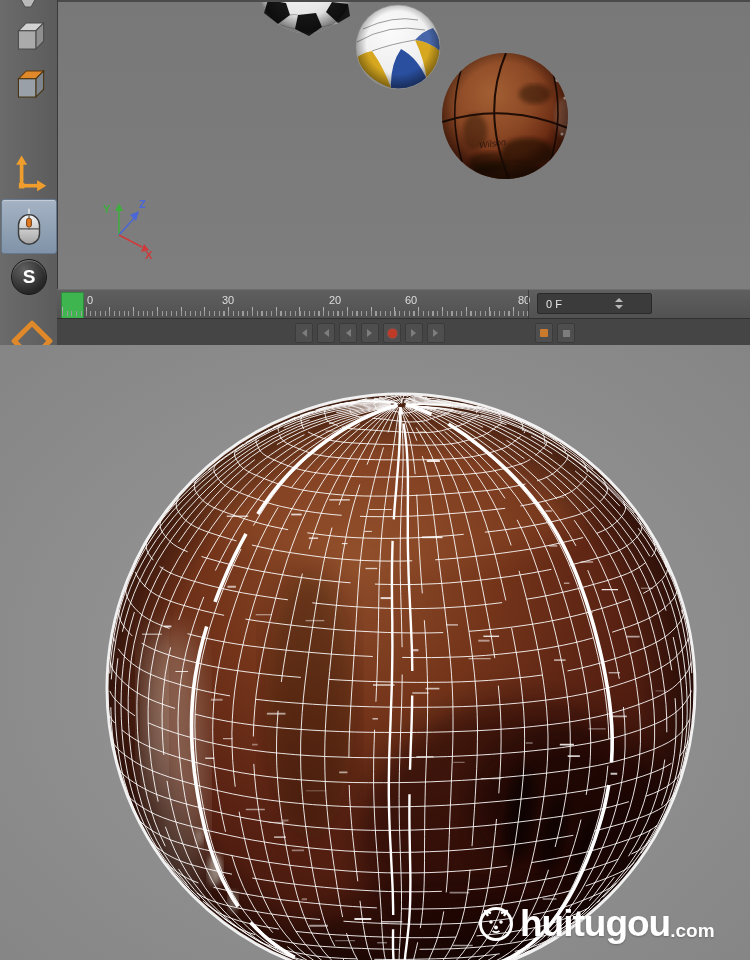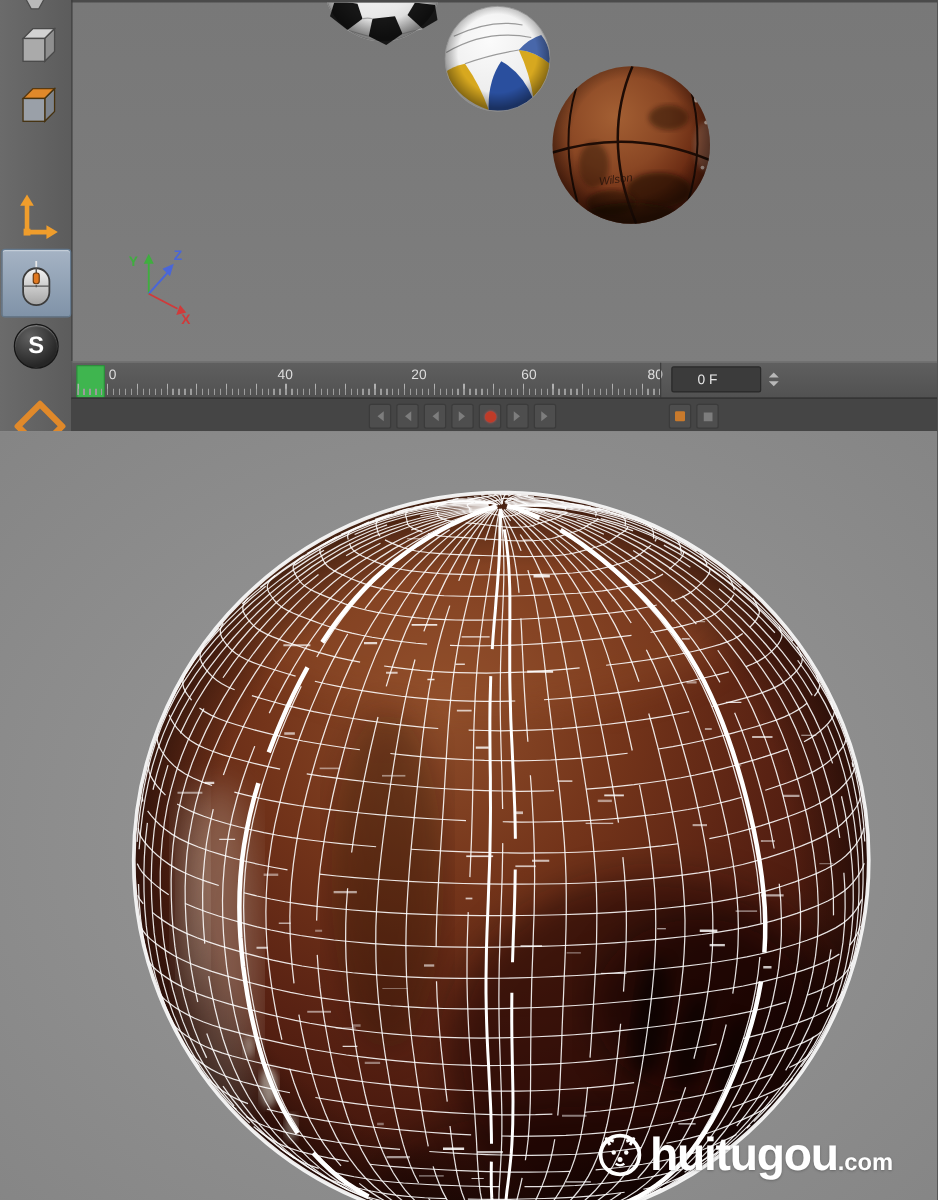--- a/index.html
+++ b/index.html
@@ -14,21 +14,21 @@
   .tool-selected{position:absolute;left:1px;top:199px;width:54px;height:53px;background:linear-gradient(#a5b3c4,#8093a8);border:1px solid #64798e;border-radius:3px;box-shadow:inset 0 1px 0 rgba(255,255,255,.35);display:flex;align-items:center;justify-content:center;}
   .s-sphere{position:absolute;left:11px;top:259px;width:34px;height:34px;border-radius:50%;background:radial-gradient(circle at 35% 28%,#606060,#262626 72%);border:1px solid #161616;box-shadow:inset 0 1px 1px rgba(255,255,255,.3);color:#fff;font-weight:bold;font-size:19px;display:flex;align-items:center;justify-content:center;}
   .diamond{position:absolute;left:17px;top:326px;width:20px;height:20px;border:5px solid #e0892a;border-radius:2px;transform:rotate(45deg);background:transparent;}
   
   #ruler{position:absolute;left:57px;top:289px;width:693px;height:29px;background:linear-gradient(#5f5f5f,#515151);border-top:1px solid #6e6e6e;border-bottom:1px solid #2f2f2f;overflow:hidden;}
   #playhead{position:absolute;left:4px;top:2px;width:21px;height:25px;background:#3fb54f;border:1px solid #2d8c3c;border-radius:1px;}
   .tick-label{position:absolute;top:4px;font-size:11px;color:#dedede;}
   #minor-ticks{position:absolute;left:5px;top:21px;width:466px;height:5px;background:repeating-linear-gradient(to right,#9c9c9c 0,#9c9c9c 1px,transparent 1px,transparent 4.75px);}
   #major-ticks{position:absolute;left:5px;top:17px;width:466px;height:9px;background:repeating-linear-gradient(to right,#b0b0b0 0,#b0b0b0 1px,transparent 1px,transparent 23.75px);}
   #ruler-sep{position:absolute;left:471px;top:0;width:1px;height:29px;background:#3e3e3e;}
-  #frame-field{position:absolute;left:480px;top:3px;width:72px;height:21px;background:#3b3b3b;border:1px solid #292929;border-radius:2px;color:#e6e6e6;font-size:11px;line-height:21px;padding-left:20px;box-sizing:border-box;}
+  #frame-field{position:absolute;left:480px;top:3px;width:115px;height:21px;background:#3b3b3b;border:1px solid #292929;border-radius:2px;color:#e6e6e6;font-size:11px;line-height:21px;padding-left:8px;box-sizing:border-box;}
   #frame-spinner{position:absolute;left:556px;top:5px;width:12px;height:17px;display:flex;flex-direction:column;align-items:center;justify-content:center;gap:3px;}
   .spin-up{width:0;height:0;border-left:4px solid transparent;border-right:4px solid transparent;border-bottom:4px solid #b8b8b8;}
   .spin-down{width:0;height:0;border-left:4px solid transparent;border-right:4px solid transparent;border-top:4px solid #b8b8b8;}
   
   #transport{position:absolute;left:57px;top:318px;width:693px;height:27px;background:#454545;border-top:1px solid #303030;}
   .ticon{position:absolute;top:4px;width:16px;height:18px;background:#4e4e4e;border:1px solid #3b3b3b;border-radius:2px;display:flex;align-items:center;justify-content:center;}
   .tri-l{width:0;height:0;border:4px solid transparent;border-right:5px solid #7d7d7d;margin-left:-3px;}
   .tri-r{width:0;height:0;border:4px solid transparent;border-left:5px solid #7d7d7d;margin-right:-3px;}
   .sq{width:7px;height:7px;background:#7d7d7d;}
   .rec{width:9px;height:9px;border-radius:50%;background:#bf3b28;box-shadow:0 0 2px #d55;}
@@ -193,23 +193,23 @@
       <div class="s-sphere">
         <span>S</span>
       </div>
 
       <div class="diamond"></div>
     </div>
 
     <div id="ruler">
       <div id="playhead"></div>
       <span class="tick-label" style="left:30px">0</span>
-      <span class="tick-label" style="left:165px">40</span>
+      <span class="tick-label" style="left:165px">30</span>
       <span class="tick-label" style="left:272px">20</span>
-      <span class="tick-label" style="left:360px">60</span>
+      <span class="tick-label" style="left:348px">60</span>
       <span class="tick-label" style="left:461px">80</span>
       <div id="major-ticks"></div>
       <div id="minor-ticks"></div>
       <div id="ruler-sep"></div>
       <div id="frame-field">0 F</div>
       <div id="frame-spinner">
         <div class="spin-up"></div>
         <div class="spin-down"></div>
       </div>
     </div>

